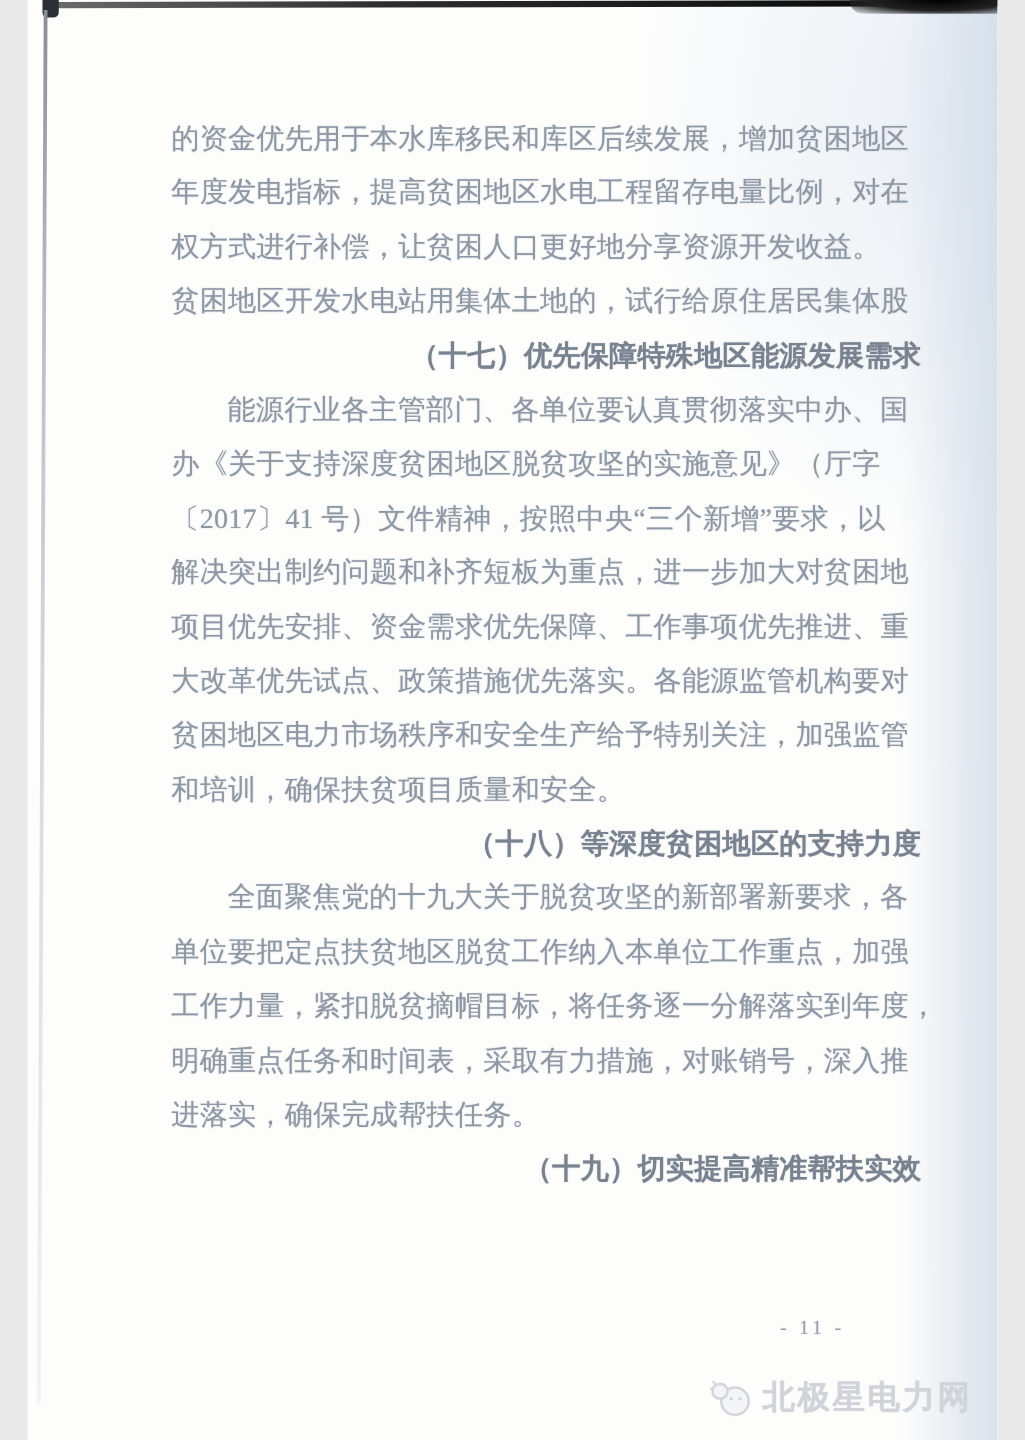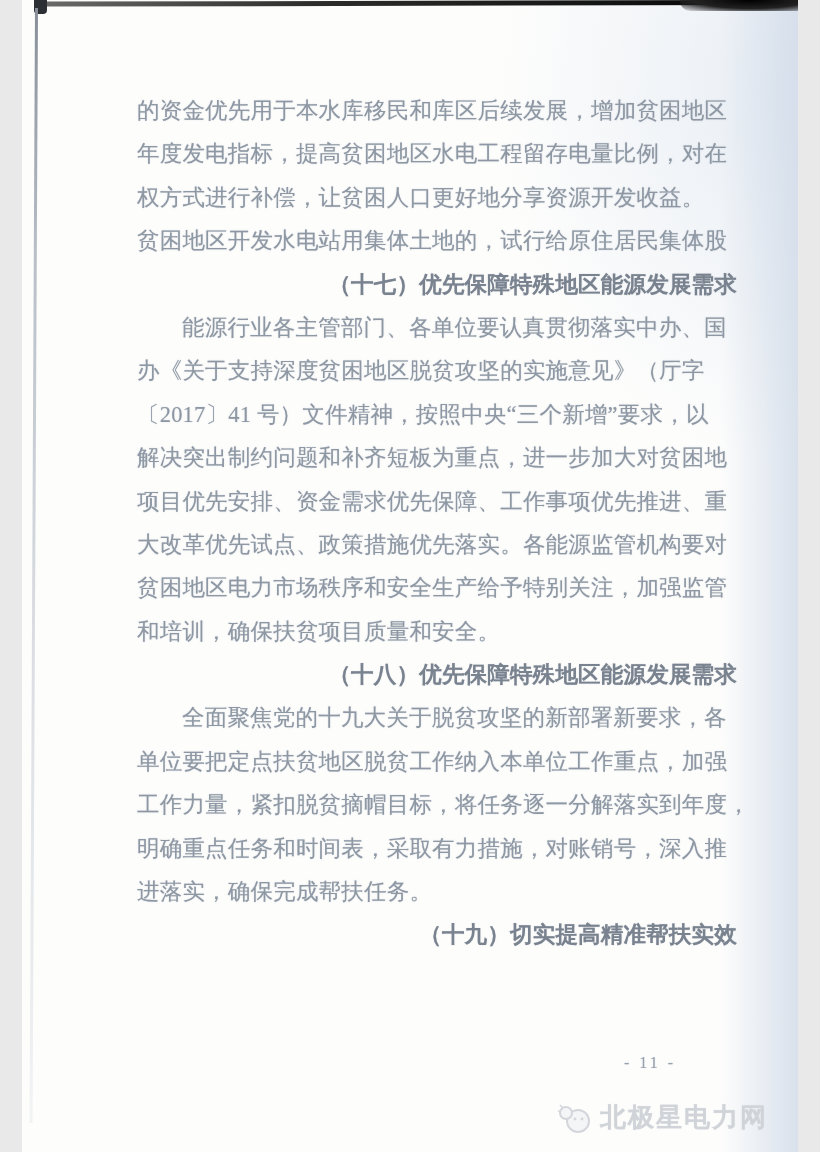--- a/index.html
+++ b/index.html
@@ -65,21 +65,21 @@
     letter-spacing:1px;
     text-shadow:0 0 0.8px rgba(109,117,130,0.5);
   }
   
   .page-number{
     position:absolute;top:1054px;right:122px;
     font-size:16px;color:#98a2ae;letter-spacing:3px;
     text-shadow:0 0 1px rgba(152,162,174,0.5);
   }
   .watermark{
-    position:absolute;top:1100px;right:30px;
+    position:absolute;top:1100px;right:20px;
     display:flex;align-items:center;gap:7px;
   }
   .wm-icon{width:36px;height:34px;display:inline-block;}
   .wm-text{
     font-family:"Liberation Sans", sans-serif;
     font-weight:bold;font-size:26px;letter-spacing:2px;
     color:#d0d4d9;
     text-shadow:0 0 1px rgba(208,212,217,0.8);
   }
 </style>
@@ -102,21 +102,21 @@
       <div class="line body">贫困地区开发水电站用集体土地的，试行给原住居民集体股</div>
       <div class="line heading">（十七）优先保障特殊地区能源发展需求</div>
       <div class="line indent">能源行业各主管部门、各单位要认真贯彻落实中办、国</div>
       <div class="line body">办《关于支持深度贫困地区脱贫攻坚的实施意见》（厅字</div>
       <div class="line body">〔2017〕41 号）文件精神，按照中央“三个新增”要求，以</div>
       <div class="line body">解决突出制约问题和补齐短板为重点，进一步加大对贫困地</div>
       <div class="line body">项目优先安排、资金需求优先保障、工作事项优先推进、重</div>
       <div class="line body">大改革优先试点、政策措施优先落实。各能源监管机构要对</div>
       <div class="line body">贫困地区电力市场秩序和安全生产给予特别关注，加强监管</div>
       <div class="line body">和培训，确保扶贫项目质量和安全。</div>
-      <div class="line heading">（十八）优先保障特殊地区能源发展需求</div>
+      <div class="line heading">（十八）等深度贫困地区的支持力度</div>
       <div class="line indent">全面聚焦党的十九大关于脱贫攻坚的新部署新要求，各</div>
       <div class="line body">单位要把定点扶贫地区脱贫工作纳入本单位工作重点，加强</div>
       <div class="line body">工作力量，紧扣脱贫摘帽目标，将任务逐一分解落实到年度，</div>
       <div class="line body">明确重点任务和时间表，采取有力措施，对账销号，深入推</div>
       <div class="line body">进落实，确保完成帮扶任务。</div>
       <div class="line heading">（十九）切实提高精准帮扶实效</div>
     </div>
 
   <div class="page-number">- 11 -</div>
 

